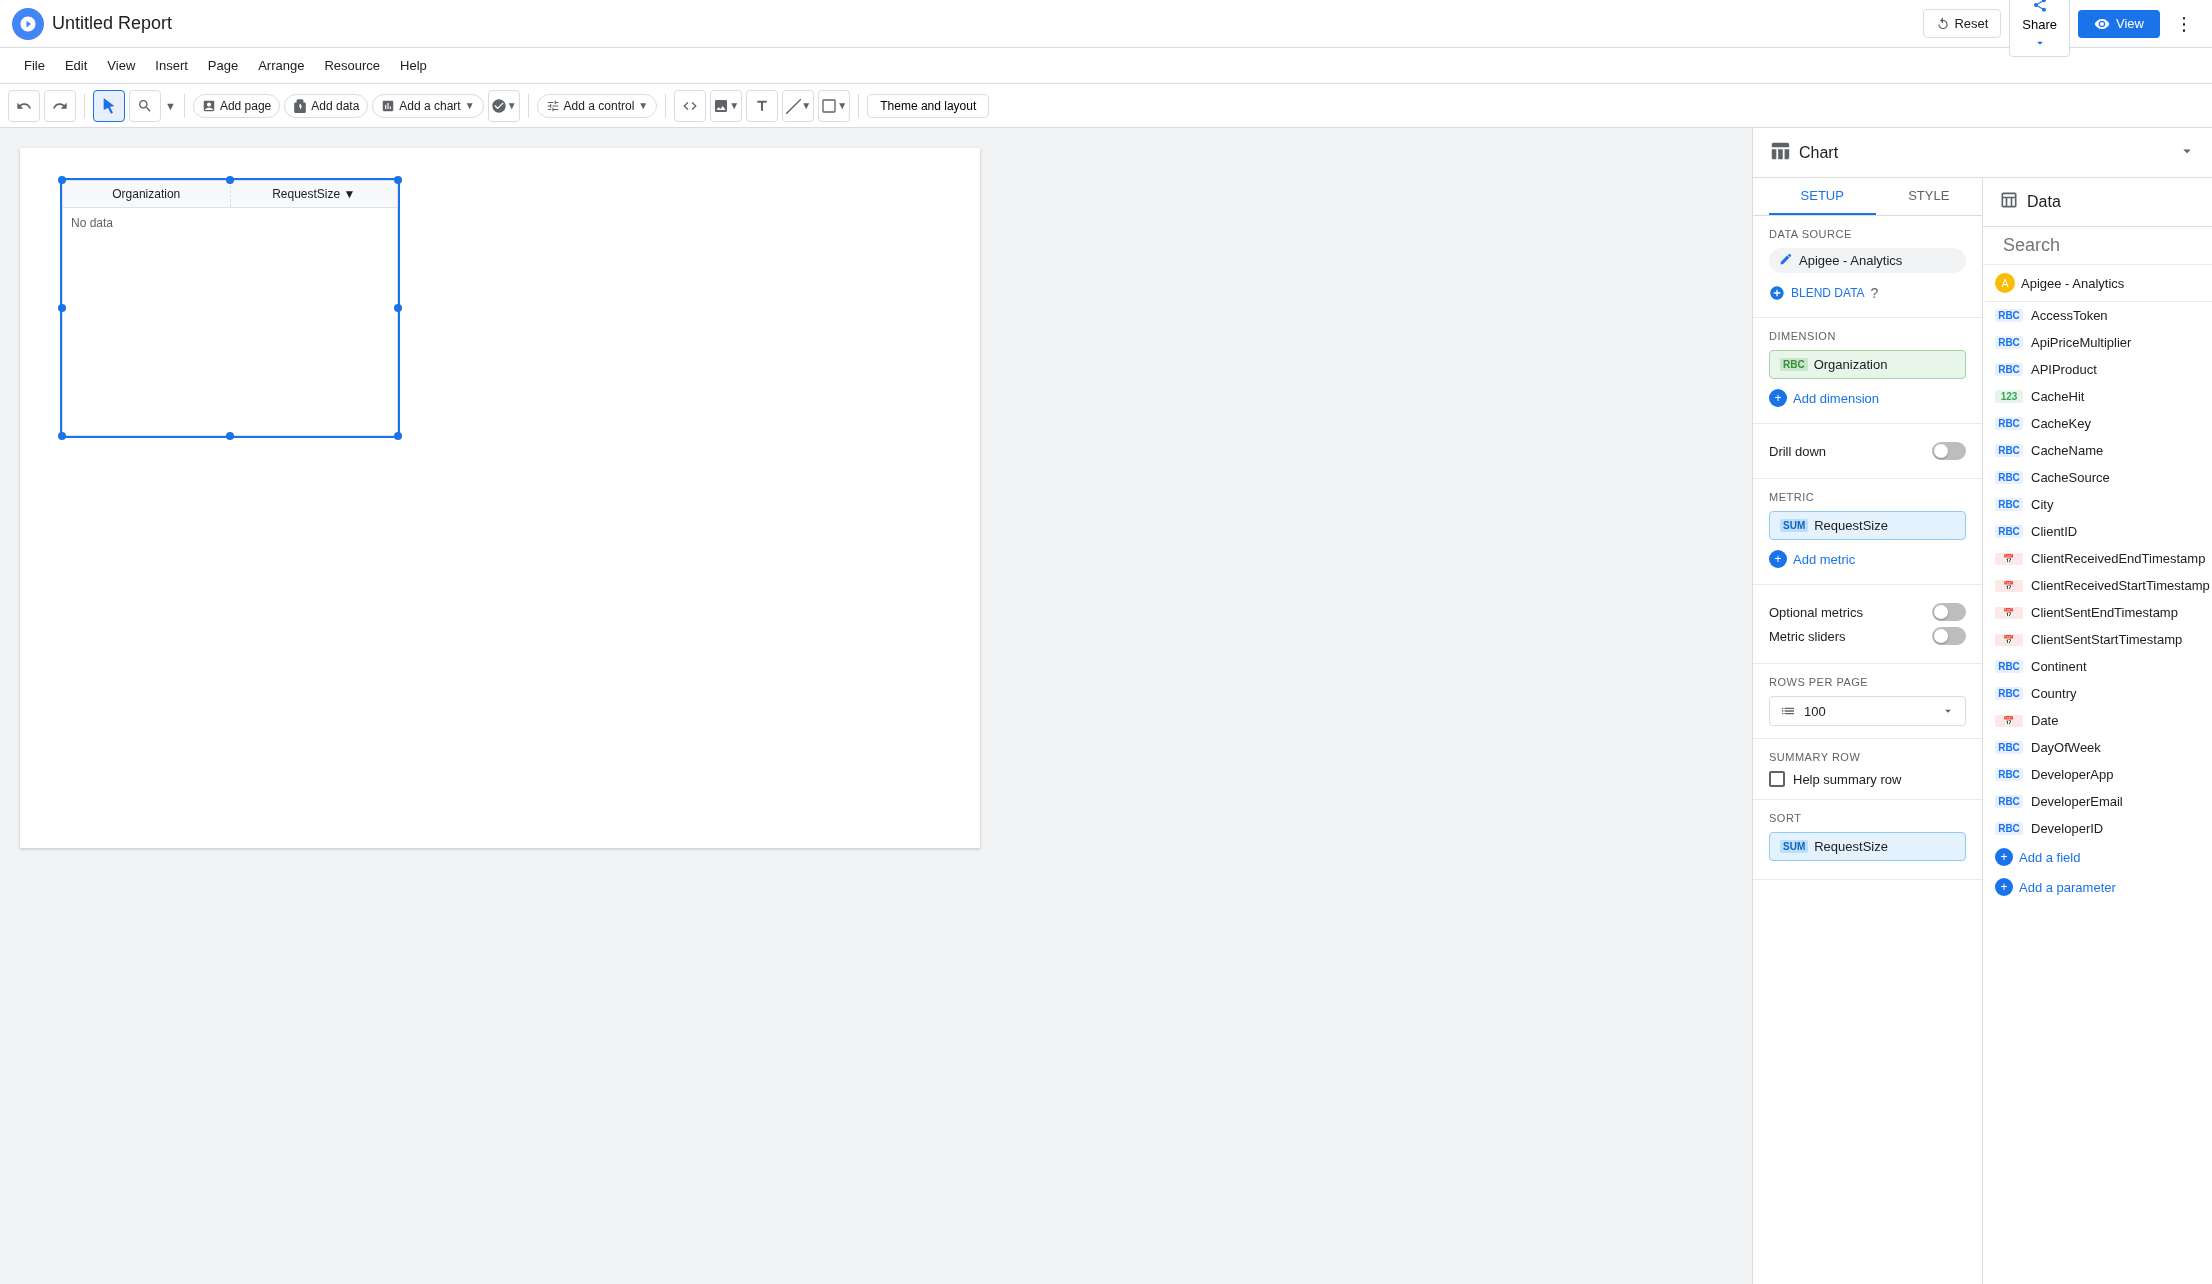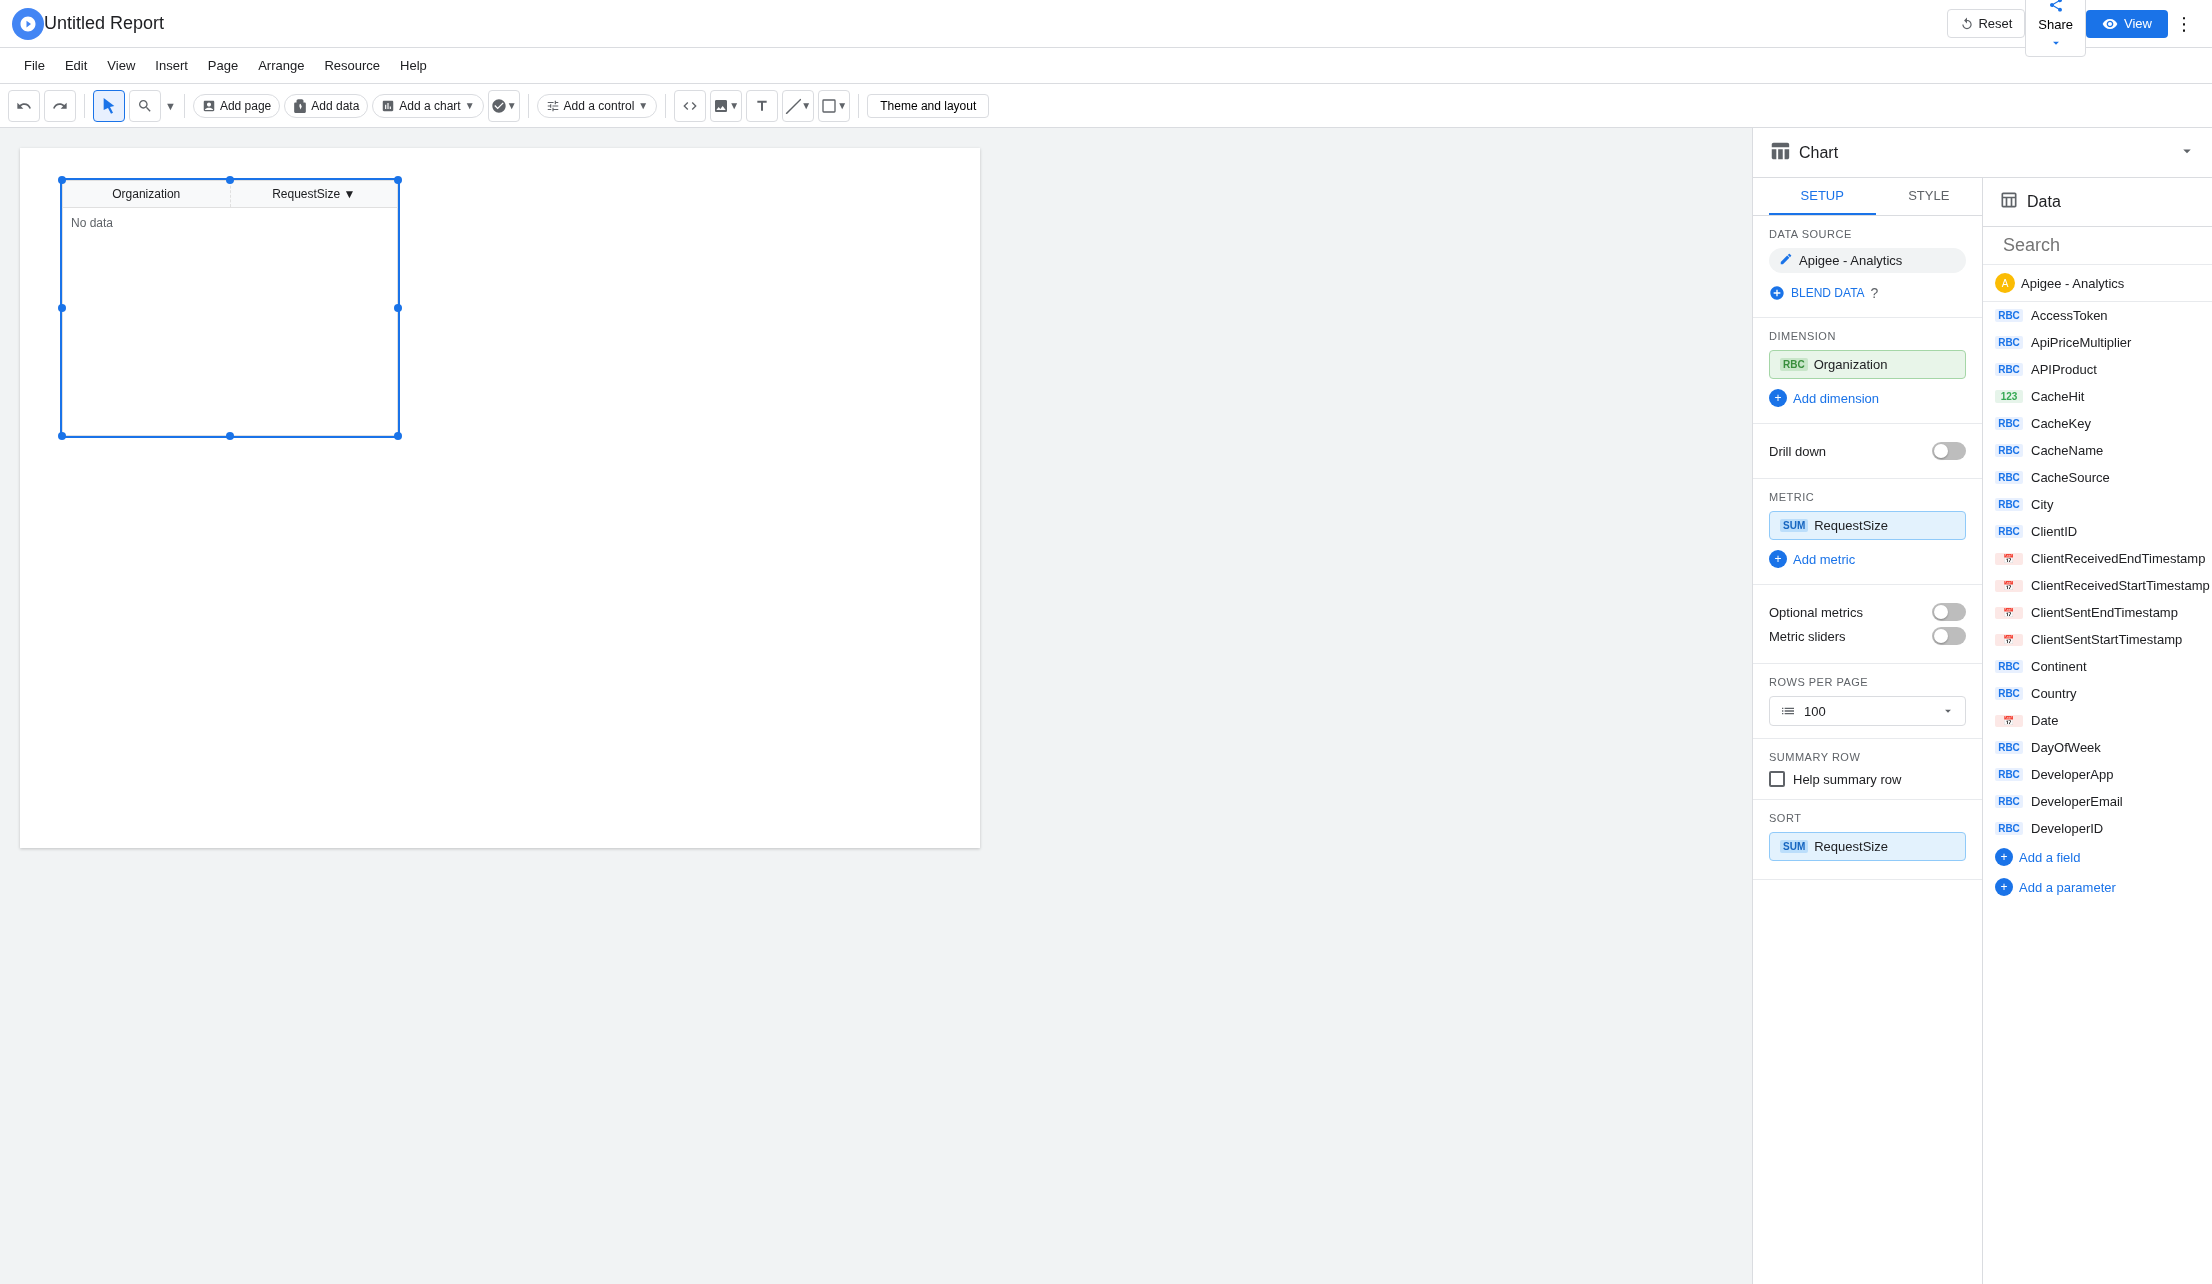--- a/index.html
+++ b/index.html
@@ -1,19 +1,19 @@
 <!DOCTYPE html>
 <html><head>
   <meta charset="utf-8">
   <style>
     * { box-sizing: border-box; margin: 0; padding: 0; }
     body { font-family: 'Google Sans', Arial, sans-serif; font-size: 13px; background: #f1f3f4; color: #202124; overflow: hidden; width: 2212px; height: 1284px; }
 
     
-    #topbar { display: flex; align-items: center; background: #fff; padding: 0 12px; height: 48px; border-bottom: 1px solid #dadce0; gap: 0; }
+    #topbar { display: flex; align-items: center; background: #fff; padding: 0 12px; height: 48px; border-bottom: 1px solid #dadce0; gap: 8px; }
     #logo { width: 32px; height: 32px; background: #4285f4; border-radius: 50%; display: flex; align-items: center; justify-content: center; color: white; font-size: 14px; font-weight: bold; flex-shrink: 0; }
     #topbar-spacer { flex: 1; }
     .topbar-btn { padding: 6px 12px; border: 1px solid #dadce0; border-radius: 4px; background: #fff; cursor: pointer; font-size: 13px; color: #202124; display: flex; align-items: center; gap: 4px; }
     .topbar-btn-share { background: #fff; border: 1px solid #dadce0; border-radius: 4px; padding: 6px 12px; display: flex; align-items: center; gap: 4px; cursor: pointer; font-size: 13px; flex-direction: column; }
     .topbar-btn-view { background: #1a73e8; color: white; border: none; border-radius: 4px; padding: 6px 16px; cursor: pointer; font-size: 13px; display: flex; align-items: center; gap: 6px; }
     .topbar-more { width: 32px; height: 32px; border: none; background: none; cursor: pointer; font-size: 18px; border-radius: 50%; display: flex; align-items: center; justify-content: center; }
 
     
     #menubar { display: flex; align-items: center; background: #fff; padding: 0 16px; height: 36px; border-bottom: 1px solid #dadce0; gap: 4px; }
     .menu-item { padding: 4px 8px; cursor: pointer; border-radius: 4px; font-size: 13px; color: #202124; }

